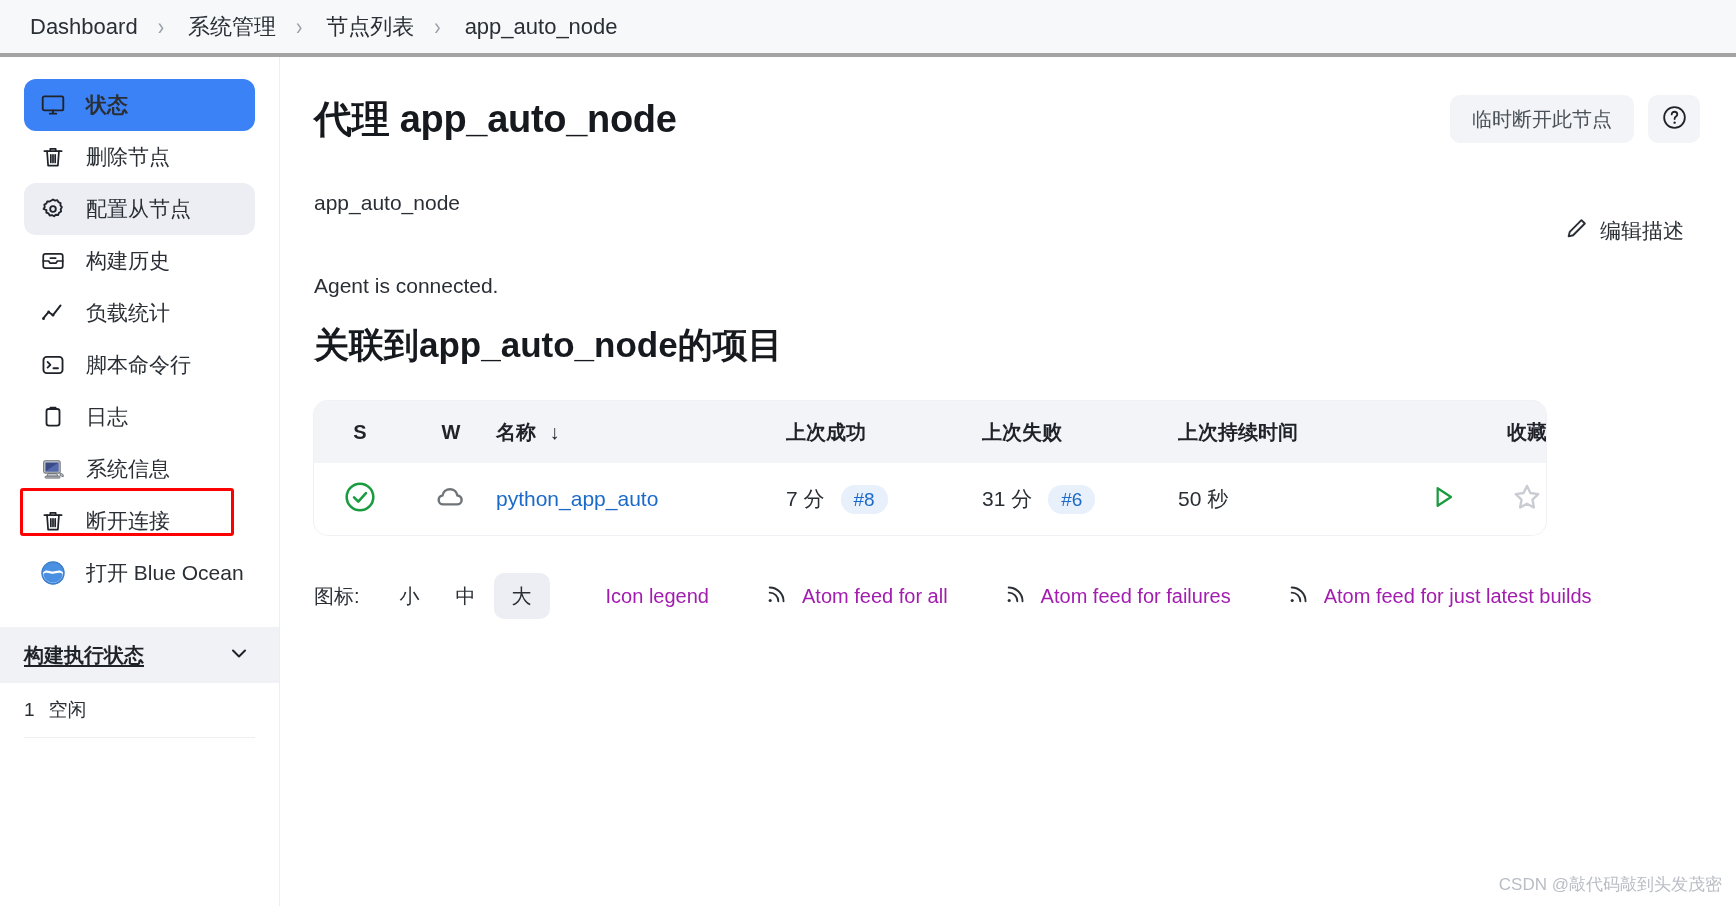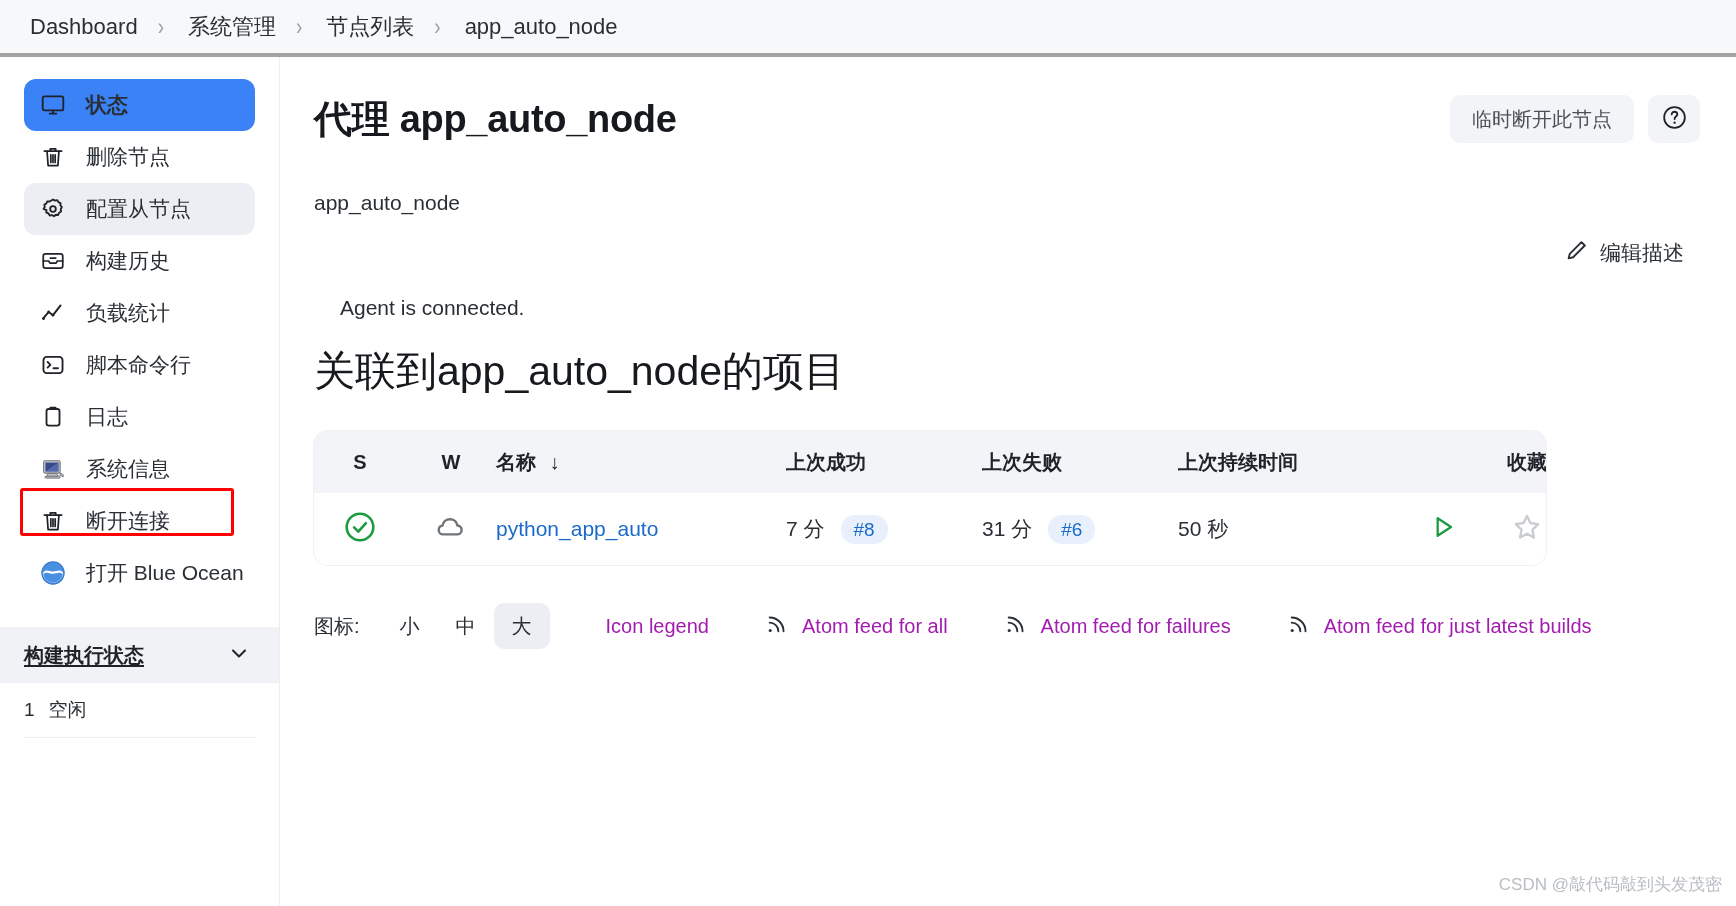--- a/index.html
+++ b/index.html
@@ -105,31 +105,31 @@
   .btn-icon {
     background: #f3f4f7; border: none; border-radius: 10px;
     width: 52px; height: 48px; cursor: pointer;
     display: flex; align-items: center; justify-content: center;
   }
 
   .node-desc { margin-top: 48px; font-size: 21px; color: #2a2f35; }
 
   .edit-row {
     display: flex; justify-content: flex-end; align-items: center;
-    gap: 10px; margin-top: 22px; padding-right: 16px;
+    gap: 10px; padding-right: 16px;
   }
   .edit-link {
     font-size: 21px; color: #2a2f35; cursor: pointer; white-space: nowrap;
   }
 
-  .agent-status { margin-top: 28px; font-size: 21px; color: #2a2f35; margin-left: 26px; }
+  .agent-status { margin-top: 28px; font-size: 21px; color: #2a2f35; }
 
   h2.section-title {
     margin-top: 24px;
-    font-size: 41px; font-weight: normal; color: #16191d;
+    font-size: 35px; font-weight: bold; color: #16191d;
   }
 
   
   .table-card {
     margin-top: 32px;
     border-radius: 14px;
     overflow: hidden;
     background: #f3f4f8;
     box-shadow: 0 0 0 1px #f0f1f4;
     width: 1232px;

